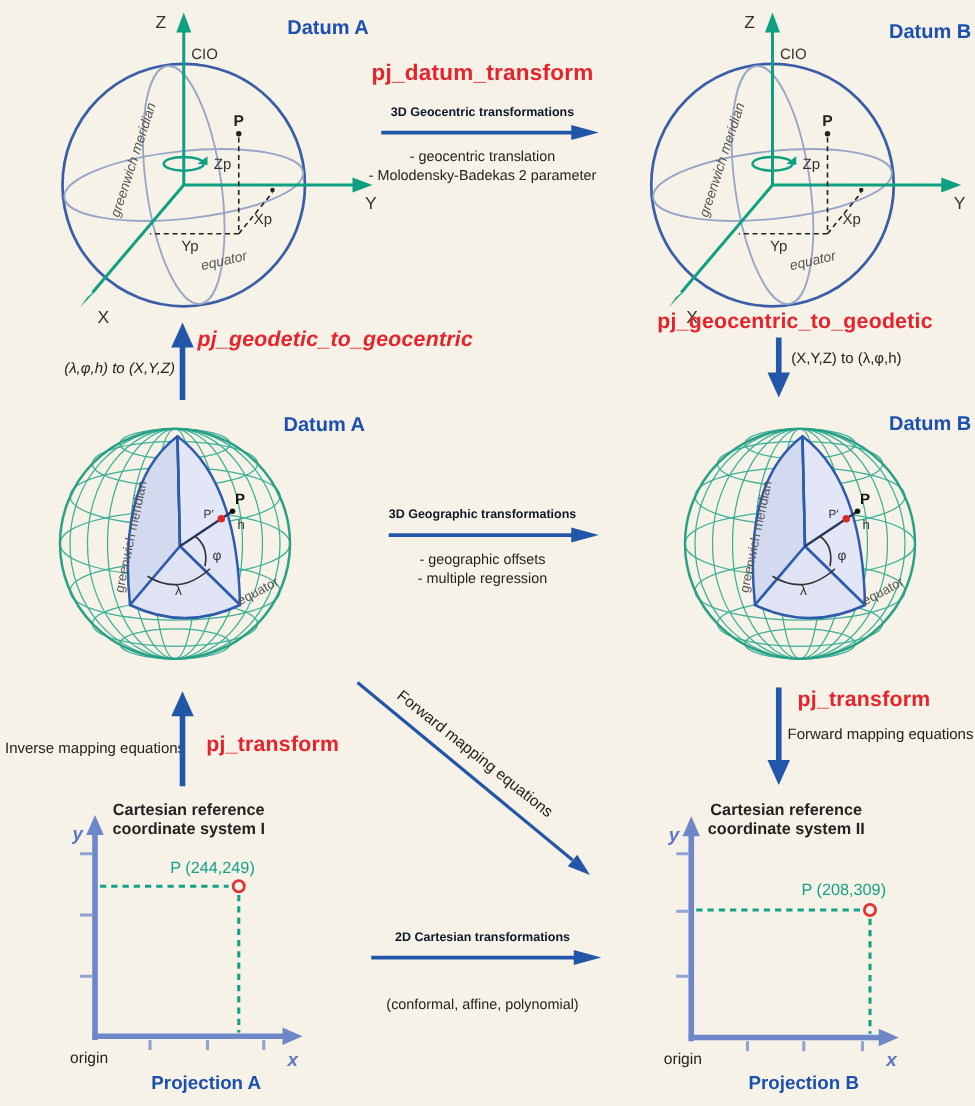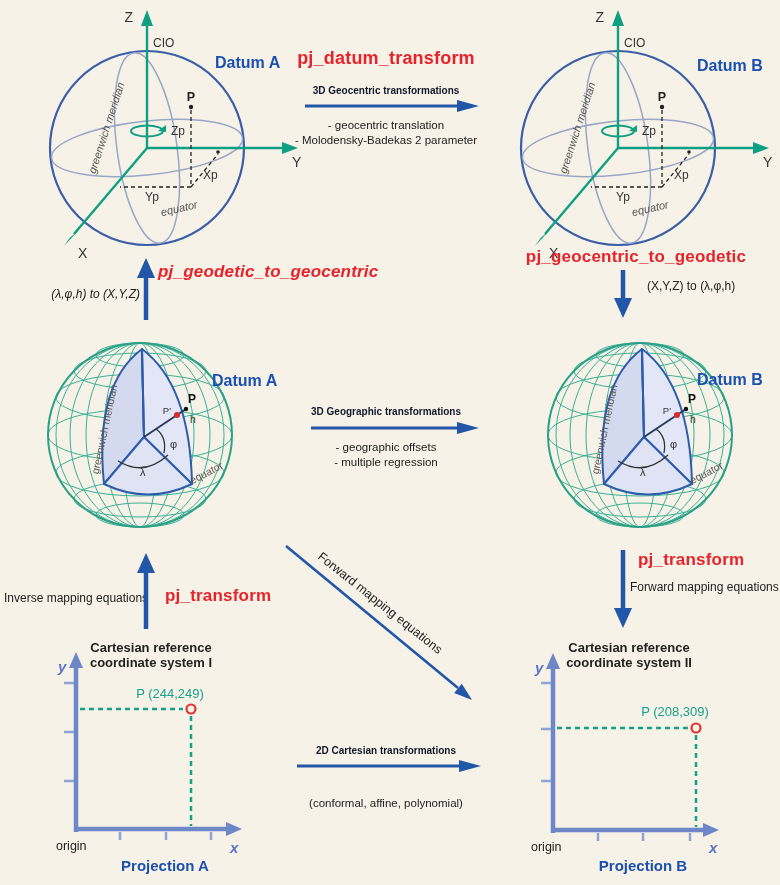--- a/index.html
+++ b/index.html
@@ -1,19 +1,19 @@
 <!DOCTYPE html>
 <html><head>
 <meta charset="utf-8">
 <style>
   html,body{margin:0;padding:0;}
   body{font-family:"Liberation Sans",sans-serif;background:#fff;}
   #canvas{position:relative;width:780px;height:885px;background:#f6f2e7;overflow:hidden;}
   .abs{position:absolute;}
-  .datum-title{color:#1b50b0;font-weight:bold;font-size:16px;text-align:left;white-space:nowrap;margin-top:40px;}
+  .datum-title{color:#1b50b0;font-weight:bold;font-size:16px;text-align:right;white-space:nowrap;}
   .red-label{color:#e8222b;font-weight:bold;font-size:17px;white-space:nowrap;letter-spacing:.2px;}
   .tx-block{width:200px;text-align:center;}
   .tx-heading{font-size:10px;font-weight:bold;color:#0f172a;white-space:nowrap;}
   .tx-item{font-size:11.5px;color:#222;line-height:15px;white-space:nowrap;}
   .tx-sub{font-size:11.5px;color:#222;white-space:nowrap;}
   .note-text{font-size:12px;color:#222;white-space:nowrap;}
   svg text{font-family:"Liberation Sans",sans-serif;}
   .globe-label{fill:#555;font-size:11px;font-style:italic;}
   .axis-label{fill:#333;font-size:14px;}
   .small-label{fill:#333;font-size:12px;}
@@ -107,21 +107,21 @@
     <polygon points="13,2 4,22 22,22" fill="#2156a8"></polygon>
   </svg>
   <div class="abs red-label" style="left:158px;top:262px;font-style:italic;">pj_geodetic_to_geocentric</div>
   <div class="abs note-text" style="left:30px;top:287px;width:110px;text-align:right;font-style:italic;">(λ,φ,h) to (X,Y,Z)</div>
 
   <div class="abs red-label" style="left:516px;top:247px;width:240px;text-align:center;">pj_geocentric_to_geodetic</div>
   <svg class="abs" style="left:610px;top:268px;" width="26" height="52">
     <line x1="13" y1="2" x2="13" y2="34" stroke="#2156a8" stroke-width="4.5"></line>
     <polygon points="13,50 4,30 22,30" fill="#2156a8"></polygon>
   </svg>
-  <div class="abs note-text" style="left:633px;top:279px;margin-left:14px;">(X,Y,Z) to (λ,φ,h)</div>
+  <div class="abs note-text" style="left:633px;top:279px;">(X,Y,Z) to (λ,φ,h)</div>
 
   <svg class="abs" style="left:20px;top:335px;" width="250" height="215" viewBox="0 0 250 215">
     <g fill="none" stroke="#3bb096" stroke-width="1">
       <ellipse cx="120" cy="100" rx="92" ry="26"></ellipse>
       <ellipse cx="120" cy="62" rx="84" ry="23"></ellipse>
       <ellipse cx="120" cy="138" rx="84" ry="23"></ellipse>
       <ellipse cx="120" cy="36" rx="66" ry="18"></ellipse>
       <ellipse cx="120" cy="164" rx="66" ry="18"></ellipse>
       <ellipse cx="120" cy="20" rx="44" ry="12"></ellipse>
       <ellipse cx="120" cy="180" rx="44" ry="12"></ellipse>

